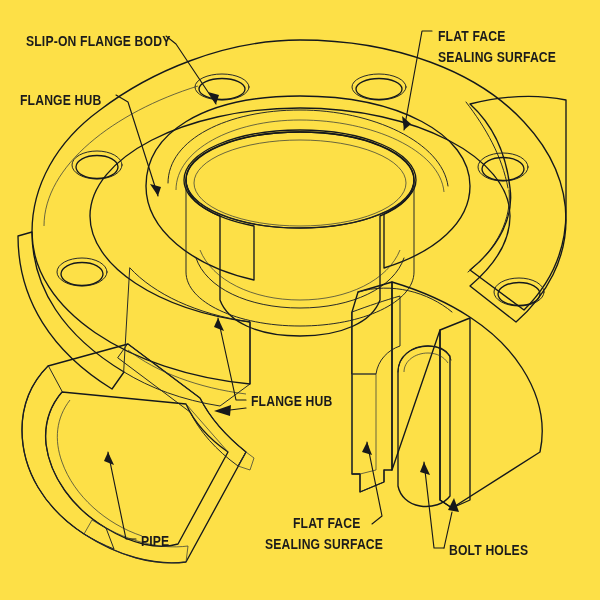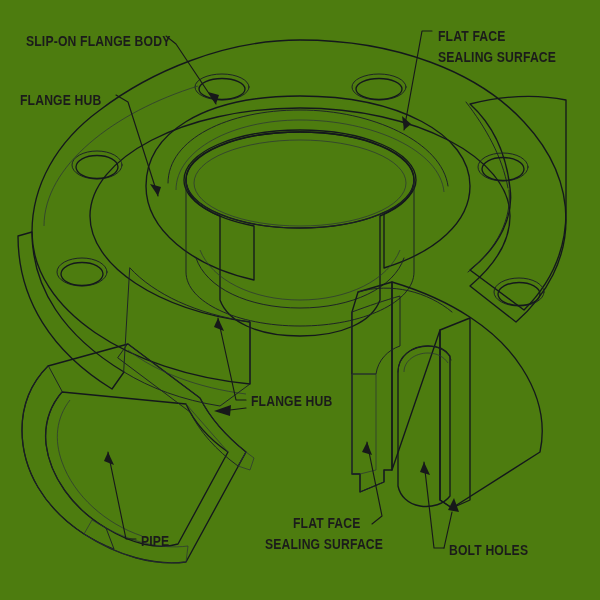--- a/index.html
+++ b/index.html
@@ -8,21 +8,21 @@
     padding: 0;
     background: #ffffff;
   }
   body {
     font-family: "Liberation Sans", "DejaVu Sans", sans-serif;
   }
   #diagram-root {
     position: relative;
     width: 600px;
     height: 600px;
-    background: #4d7c0f;
+    background: #fde047;
     overflow: hidden;
   }
   #flange-svg {
     position: absolute;
     left: 0;
     top: 0;
     width: 600px;
     height: 600px;
     display: block;
   }

